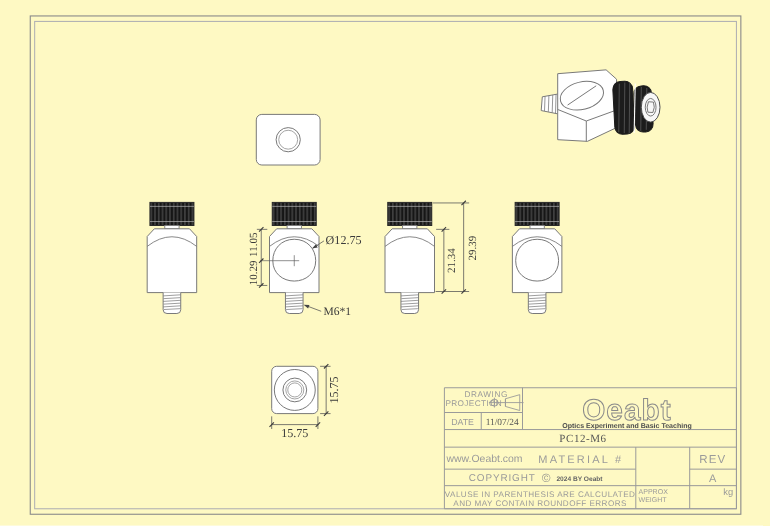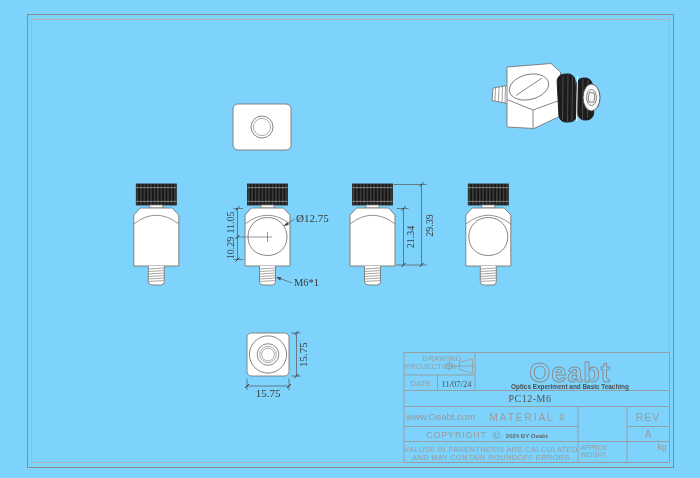--- a/index.html
+++ b/index.html
@@ -1,16 +1,16 @@
 <!DOCTYPE html>
 <html><head>
 <meta charset="utf-8">
 <style>
   html,body{margin:0;padding:0;background:#ffffff;}
-  .page{width:700px;height:478px;position:relative;background:#7dd3fc;overflow:hidden;}
+  .page{width:700px;height:478px;position:relative;background:#fef9c3;overflow:hidden;}
   svg{display:block;}
   text{font-family:"Liberation Sans",sans-serif;}
   .dimtxt{font-family:"Liberation Serif",serif;fill:#3a3a3a;}
   .tbl-label{fill:#9a9a9a;}
   .tbl-value{fill:#555555;font-family:"Liberation Serif",serif;}
 </style>
 </head>
 <body>
 
 <div class="page">

